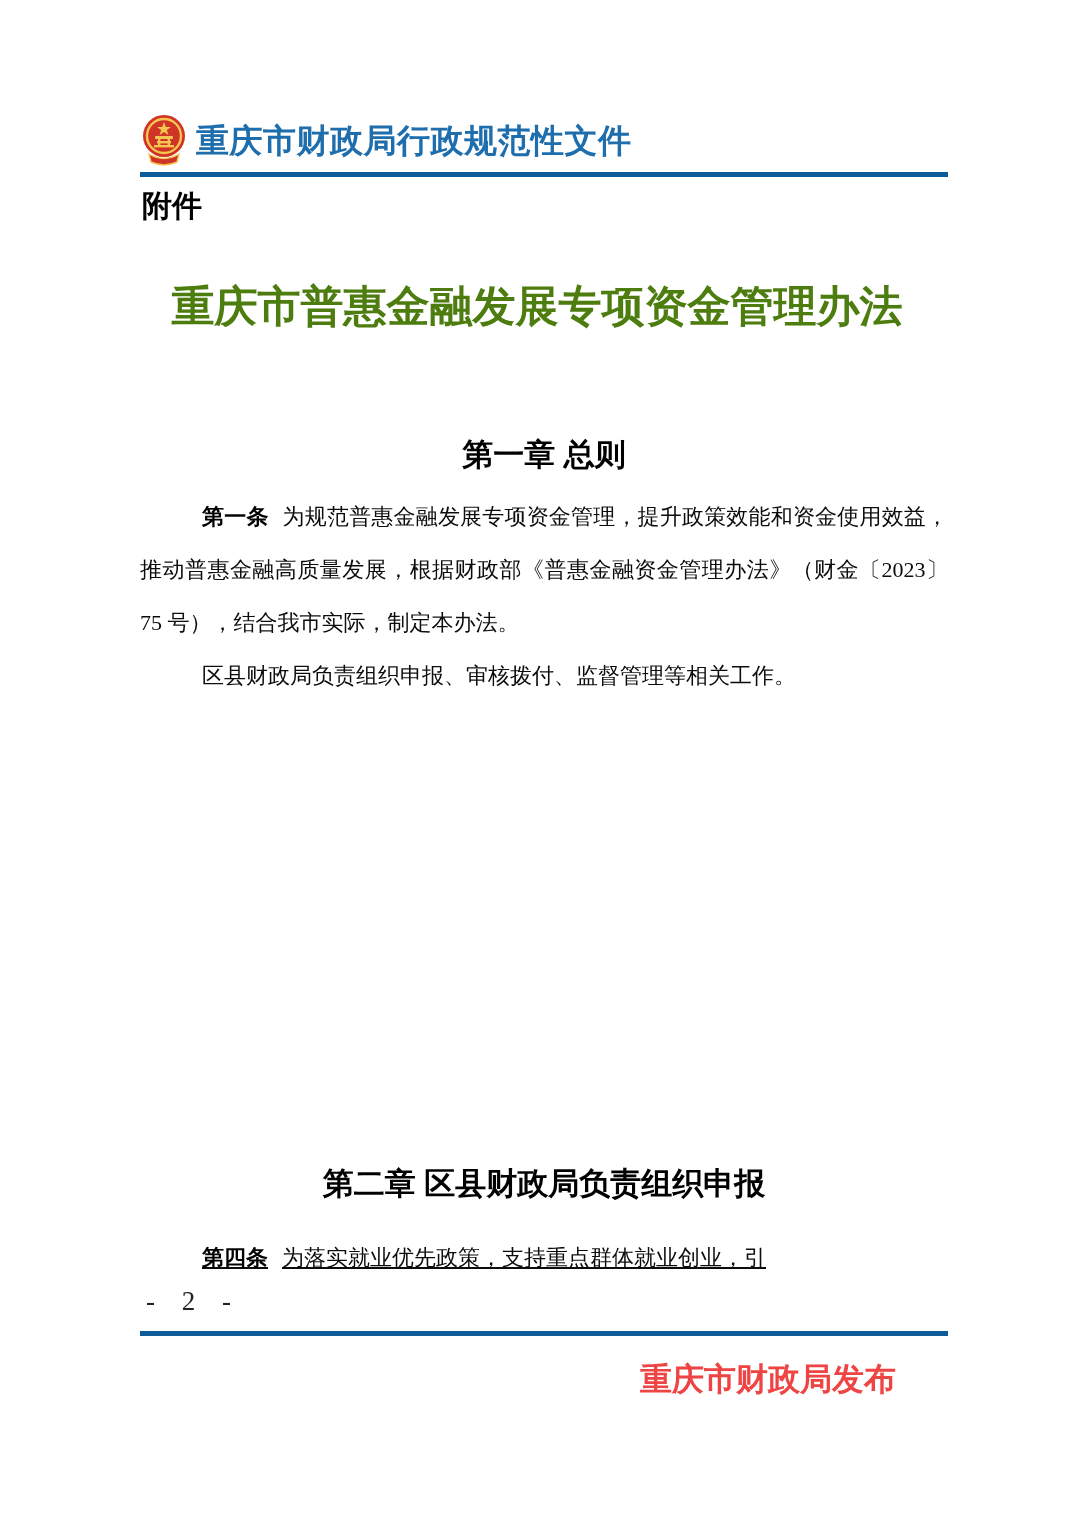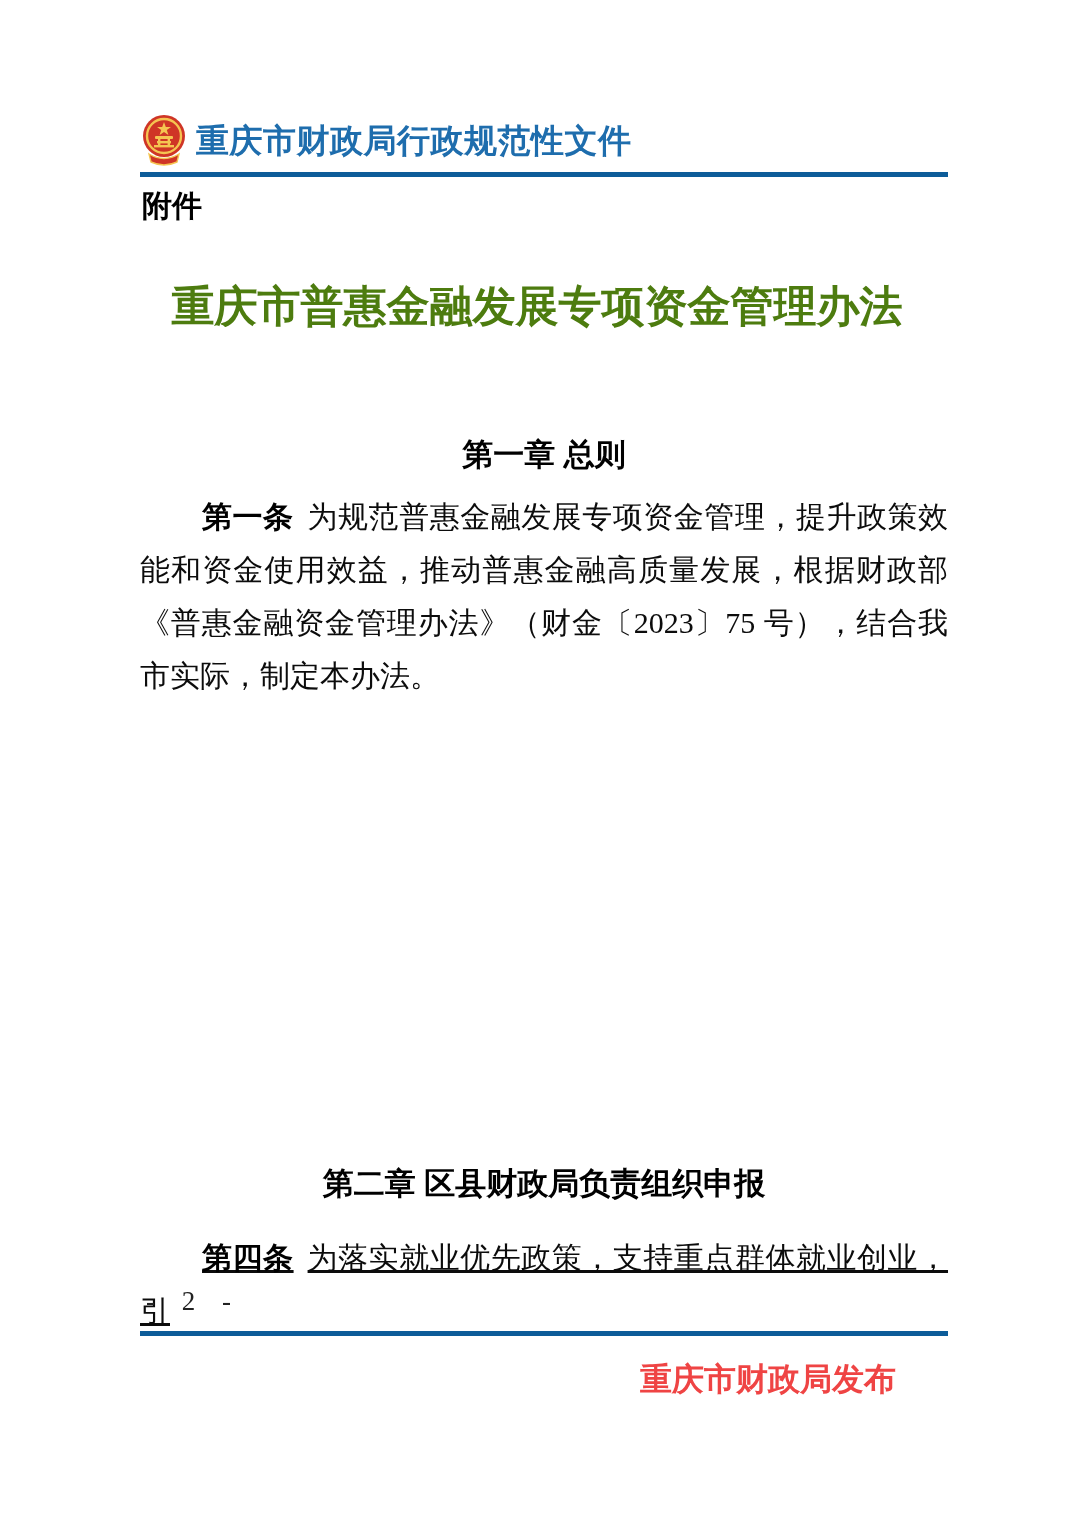--- a/index.html
+++ b/index.html
@@ -46,21 +46,21 @@
     font-family:"Liberation Sans","DejaVu Sans",sans-serif;
     font-weight:700;font-size:31px;color:#000;white-space:nowrap;margin-top:36px;
   }
   .ch1{top:398px;}
   .ch2{top:1127px;}
   
   .body-block{position:absolute;left:140px;top:490px;width:808px;}
   .body-block p, .single-par{
     margin:0;
     font-family:"Liberation Serif","DejaVu Serif",serif;
-    font-size:30px;line-height:53px;color:#0c0c0c;
+    font-size:22px;line-height:53px;color:#0c0c0c;
     text-align:justify;text-justify:inter-ideograph;
     text-indent:62px;
   }
   .article-label{
     font-family:"Liberation Sans","DejaVu Sans",sans-serif;
     font-weight:700;color:#000;margin-right:14px;
   }
   .article-label:empty{display:none;margin:0;}
   .p5{position:absolute;left:140px;top:1231px;width:808px;text-decoration:underline;}
   
@@ -99,20 +99,23 @@
   <div class="attachment-label">附件</div>
 
   <div class="doc-title">重庆市普惠金融发展专项资金管理办法</div>
 
   <div class="chapter-heading ch1">第一章 总则</div>
 
   <div class="body-block">
     <p>
       <span class="article-label">第一条</span><span>为规范普惠金融发展专项资金管理，提升政策效能和资金使用效益，推动普惠金融高质量发展，根据财政部《普惠金融资金管理办法》（财金〔2023〕75 号），结合我市实际，制定本办法。</span>
     </p>
+    <p>
+      <span>区县财政局负责组织申报、审核拨付、监督管理等相关工作。</span>
+    </p>
   </div>
 
   <div class="chapter-heading ch2">第二章 区县财政局负责组织申报</div>
 
   <p class="single-par p5">
     <span class="article-label">第四条</span><span>为落实就业优先政策，支持重点群体就业创业，引</span>
   </p>
 
   <div class="page-number">- 2 -</div>
   <div class="rule rule-bottom"></div>

